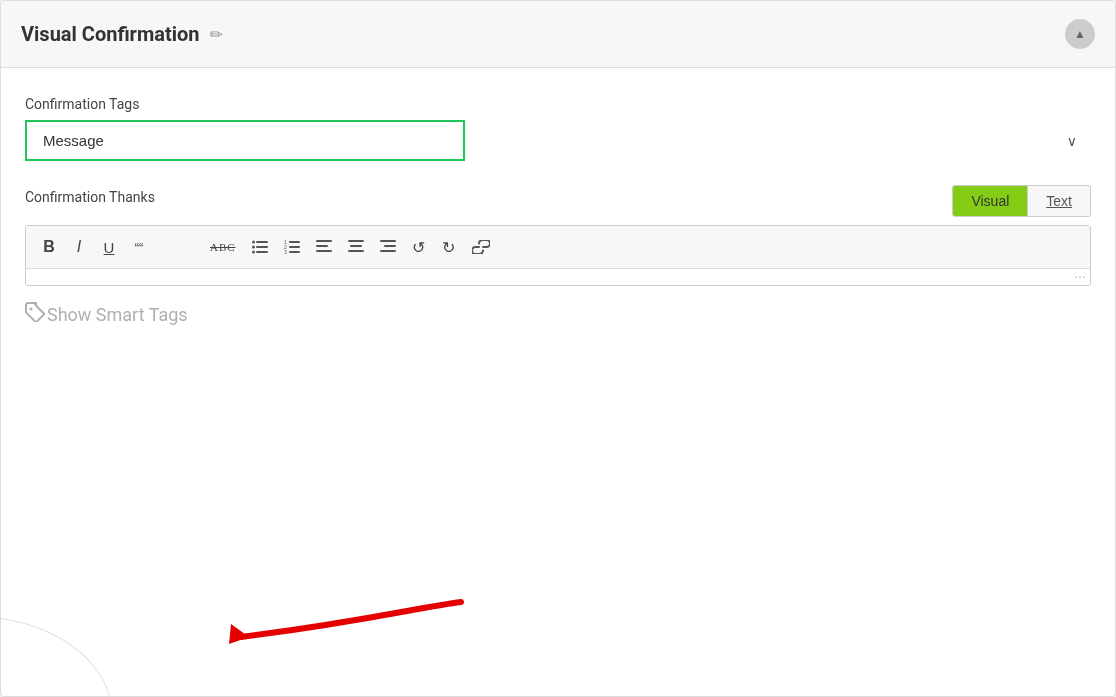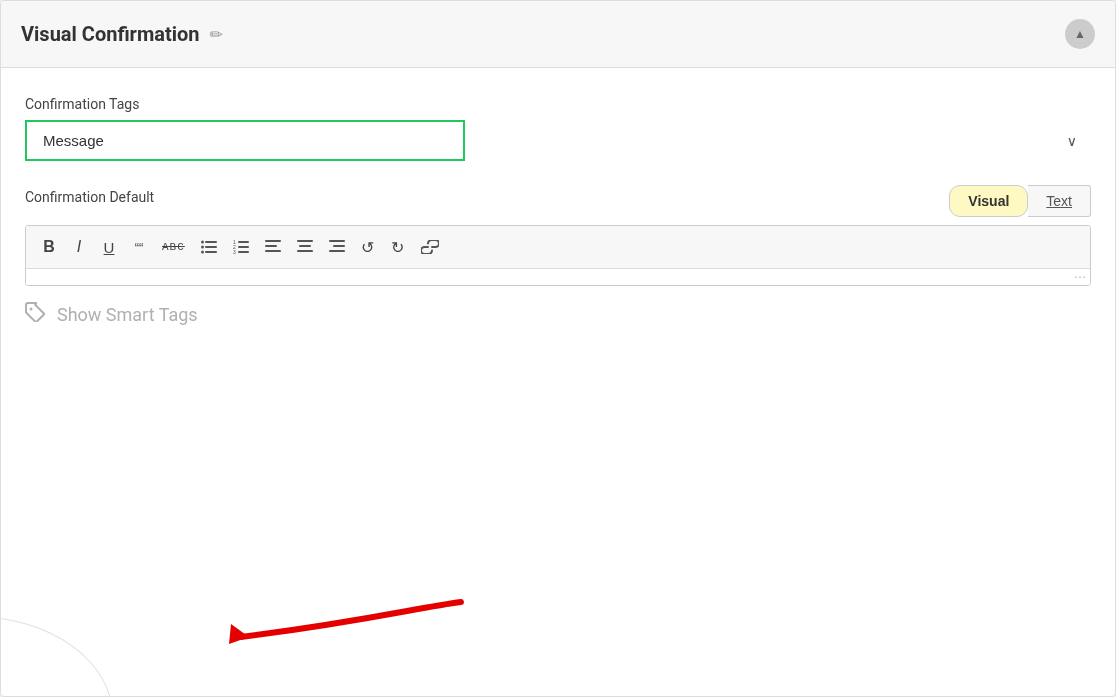--- a/index.html
+++ b/index.html
@@ -134,24 +134,23 @@
       border-radius: 3px 0 0 3px;
     }
 
     .tab-btn:last-child {
       border-radius: 0 3px 3px 0;
       border-left: none;
       text-decoration: underline;
     }
 
     .tab-btn.active {
-      background: #fef9c3;
+      background: #84cc16;
       color: #333;
-      font-weight: 700;
-      border-radius: 11px;
+      font-weight: 400;
     }
 
     .editor-container {
       border: 1px solid #ccc;
       border-radius: 3px;
       overflow: hidden;
     }
 
     .editor-toolbar {
       background: #f7f7f7;
@@ -188,21 +187,22 @@
     }
 
     .toolbar-btn.underline {
       text-decoration: underline;
       font-size: 15px;
     }
 
     .toolbar-btn.strikethrough {
       text-decoration: line-through;
       font-size: 12px;
-      font-family: Liberation Mono, monospace;
+      font-family: Liberation Serif, serif;
+      margin-left: 48px;
     }
 
     .editor-content {
       padding: 16px 14px;
       min-height: 120px;
       font-size: 15px;
       color: #333;
       background: #fff;
       position: relative;
     }
@@ -218,21 +218,20 @@
       padding: 2px 4px;
       color: #bbb;
       font-size: 12px;
       background: #fff;
       line-height: 1;
     }
 
     .show-smart-tags {
       display: flex;
       align-items: center;
-      gap: 10px;
       margin-top: 16px;
       cursor: pointer;
     }
 
     .tag-icon {
       color: #b0b0b0;
       font-size: 20px;
     }
 
     .show-smart-tags-text {
@@ -288,21 +287,21 @@
       <select class="select-dropdown">
         <option>Message</option>
         <option>Page</option>
         <option>Redirect</option>
       </select>
       <span class="select-chevron">∨</span>
     </div>
 
     <div class="confirmation-message-section">
       <div class="confirmation-message-header">
-        <div class="field-label">Confirmation Default</div>
+        <div class="field-label">Confirmation Thanks</div>
         <div class="visual-text-tabs">
           <button class="tab-btn active">Visual</button>
           <button class="tab-btn">Text</button>
         </div>
       </div>
 
       <div class="editor-container">
 
         <div class="editor-toolbar">
           <button class="toolbar-btn bold">B</button>

